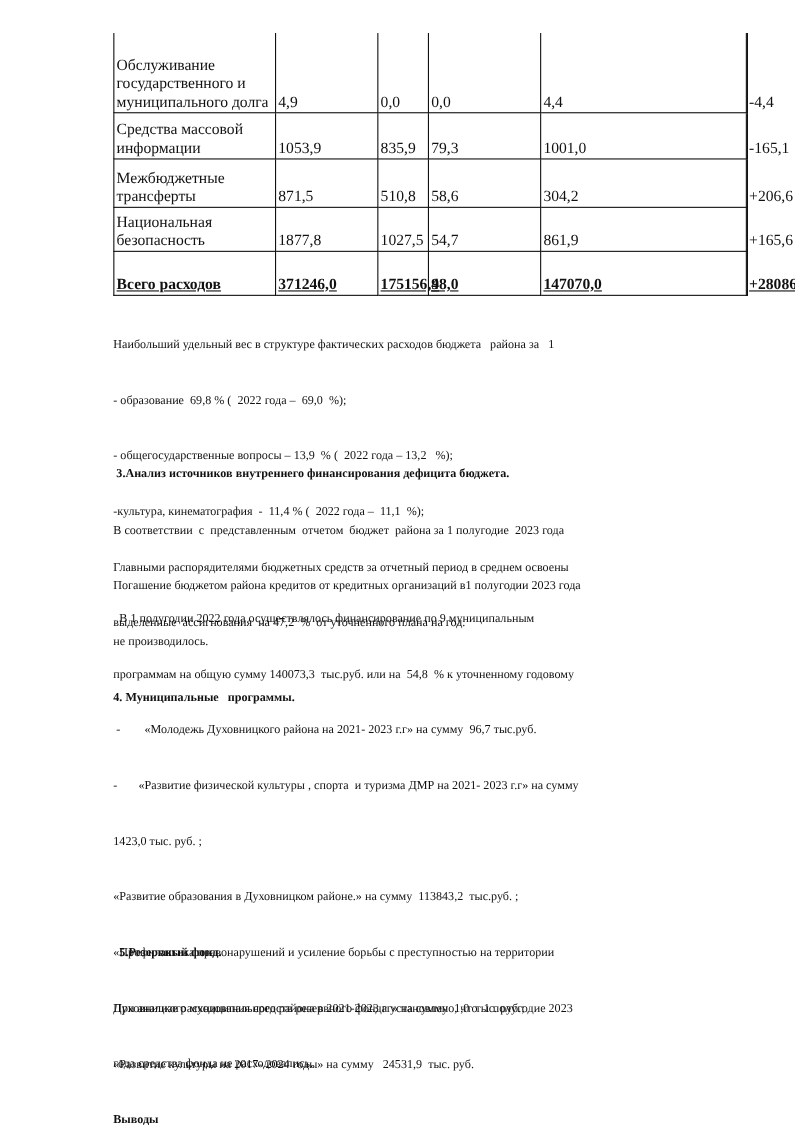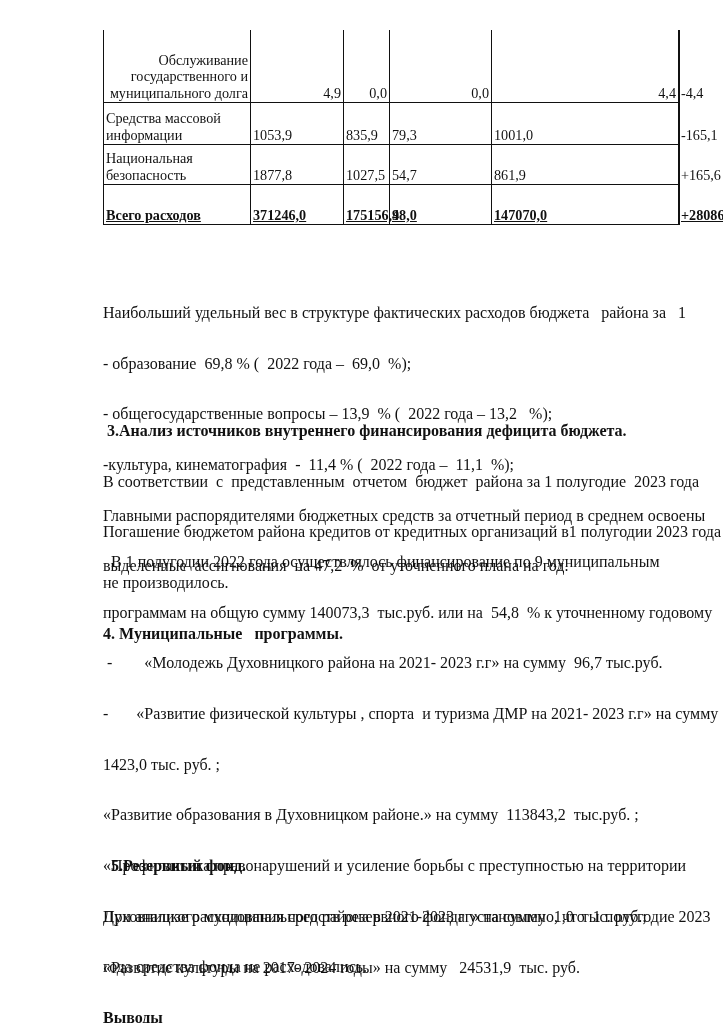--- a/index.html
+++ b/index.html
@@ -10,26 +10,26 @@
   .page { position: absolute; left: 0; top: 0; width: 723px; height: 1023px; }
   table.budget {
     position: absolute; left: 103px; top: 30px;
     border-collapse: collapse; table-layout: fixed; width: 576px;
   }
   table.budget td {
     border-left: 1.3px solid #111; border-right: 1.3px solid #111;
     border-bottom: 1.3px solid #111; vertical-align: bottom;
     padding: 0 2px 0 2px; line-height: 16.6px; font-size: 14.2px;
   }
-  table.budget tr.first td { border-top: none; text-align: right; }
+  table.budget tr.first td { border-top: none; }
   table.budget td.name { padding-left: 2px; }
   table.budget tr.total td { font-weight: bold; text-decoration: underline; }
   .text {
     position: absolute; left: 103px; width: 580px;
-    line-height: 16.9px; font-size: 16px; white-space: pre;
+    line-height: 16.9px; font-size: 11px; white-space: pre;
   }
   .bold { font-weight: bold; }
 </style>
 </head>
 <body>
 
 <div class="page">
 
   <table class="budget">
     <colgroup>
@@ -49,20 +49,28 @@
       <td>4,4</td>
       <td style="width:187px">-4,4</td>
     </tr>
     <tr style="height:42px">
       <td class="name">Средства массовой информации</td>
       <td>1053,9</td>
       <td>835,9</td>
       <td>79,3</td>
       <td>1001,0</td>
       <td>-165,1</td>
+    </tr>
+    <tr style="height:44px">
+      <td class="name">Межбюджетные трансферты</td>
+      <td> 871,5</td>
+      <td>510,8</td>
+      <td> 58,6</td>
+      <td>304,2</td>
+      <td> +206,6</td>
     </tr>
     <tr style="height:40px">
       <td class="name">Национальная безопасность</td>
       <td>1877,8</td>
       <td>1027,5</td>
       <td> 54,7</td>
       <td> 861,9</td>
       <td>+165,6</td>
     </tr>
     <tr class="total" style="height:40px">

